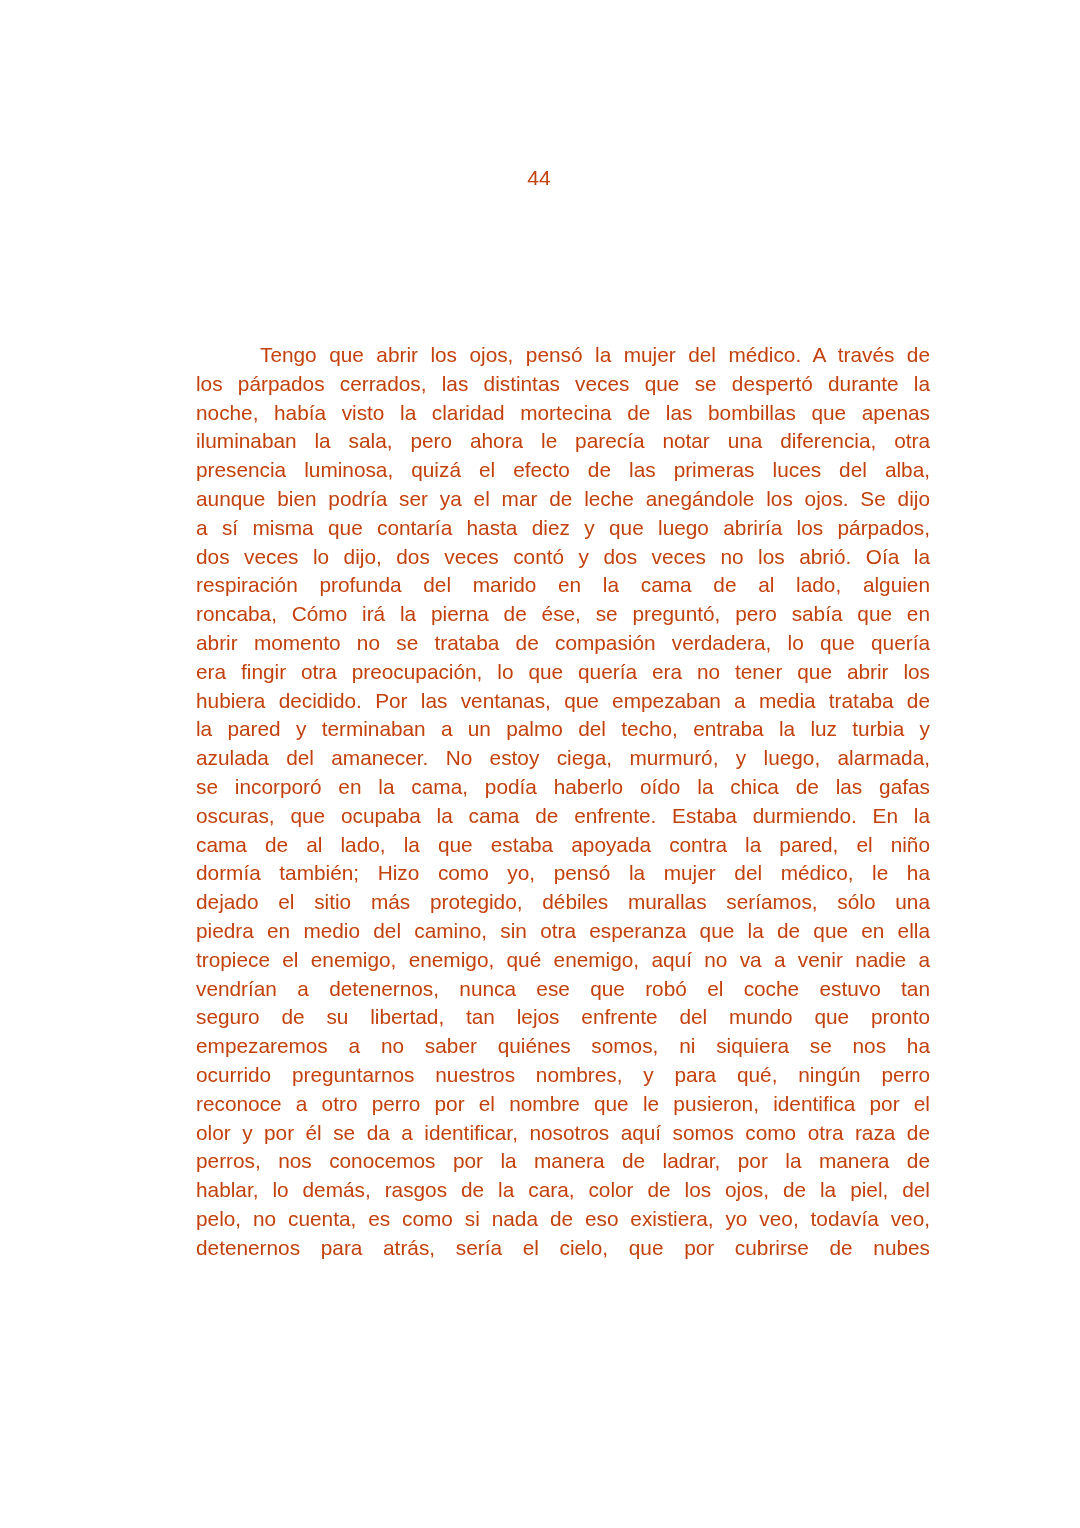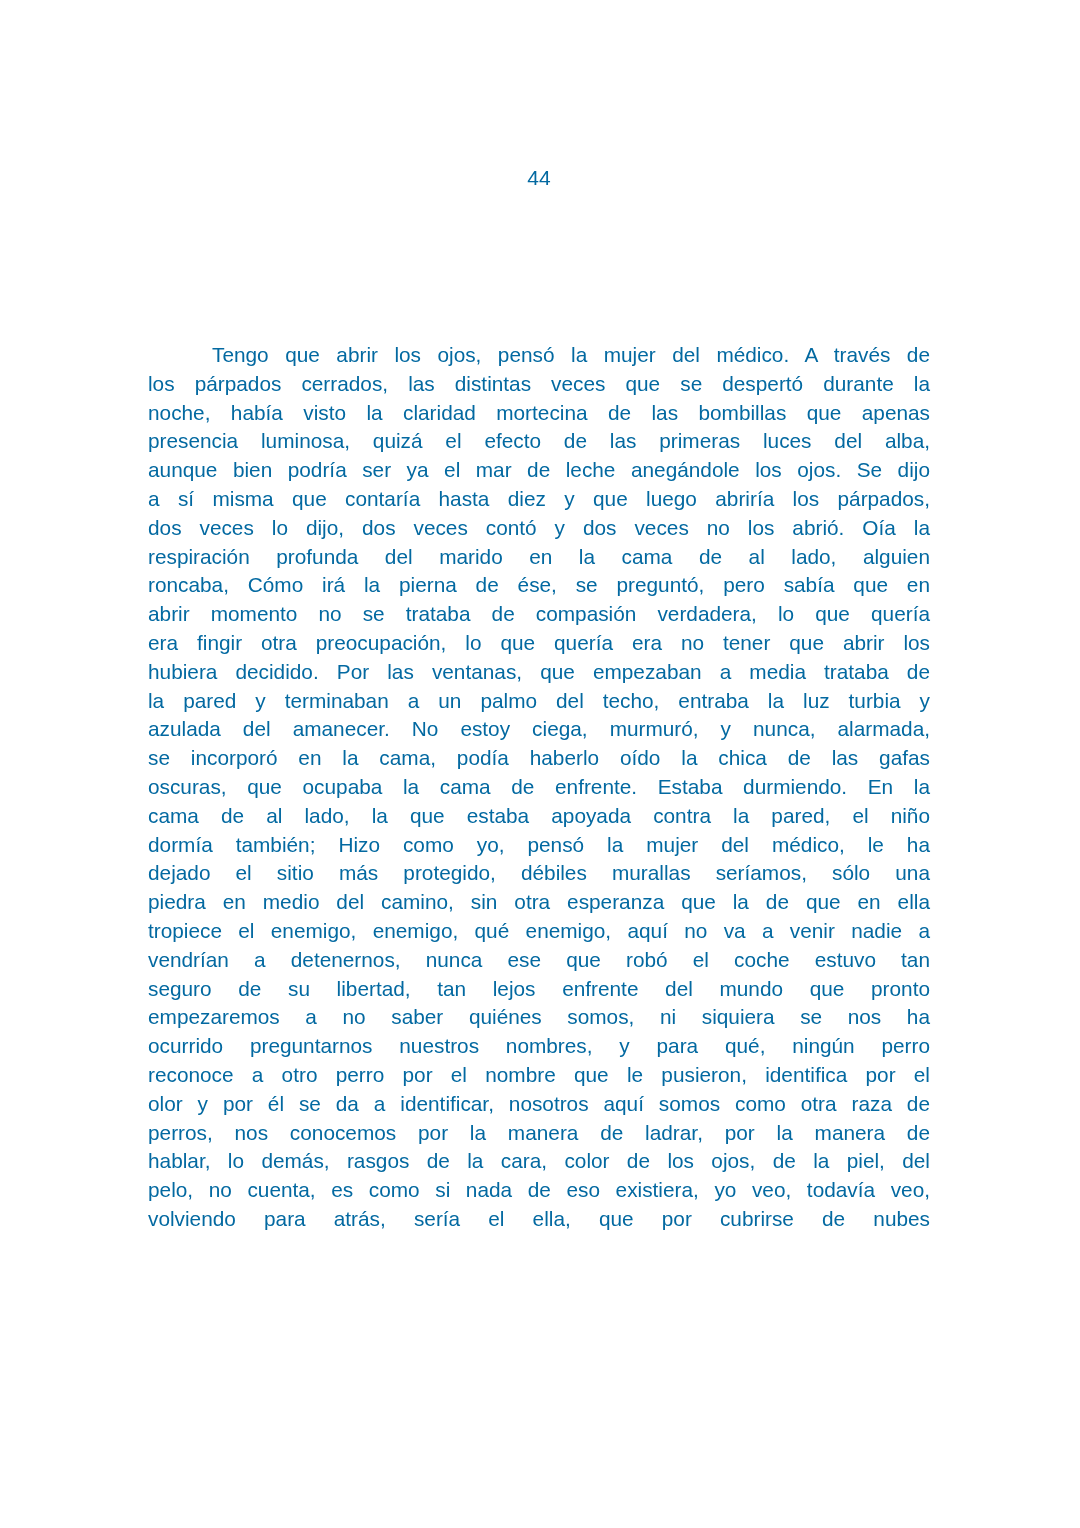--- a/index.html
+++ b/index.html
@@ -6,21 +6,21 @@
     margin: 0;
     padding: 0;
     background: #ffffff;
   }
   .page {
     position: relative;
     width: 1080px;
     height: 1528px;
     background: #ffffff;
     font-family: "Liberation Sans", sans-serif;
-    color: #0369a1;
+    color: #c2410c;
     overflow: hidden;
   }
   .page-number {
     position: absolute;
     top: 166px;
     left: 148px;
     width: 782px;
     text-align: center;
     font-size: 21px;
     line-height: 24px;
@@ -32,56 +32,58 @@
     width: 782px;
     font-size: 20.8px;
     line-height: 28.8px;
   }
   .body-text .line {
     text-align: justify;
     text-align-last: justify;
     -moz-text-align-last: justify;
     height: 28.8px;
     overflow: visible;
+    margin-left: 48px;
   }
   .body-text .line.indent {
     text-indent: 64px;
   }
 </style>
 </head>
 <body>
 
 <div class="page">
   <div class="page-number">44</div>
   <div class="body-text">
       <div class="line indent">Tengo que abrir los ojos, pensó la mujer del médico. A través de</div>
       <div class="line">los párpados cerrados, las distintas veces que se despertó durante la</div>
       <div class="line">noche, había visto la claridad mortecina de las bombillas que apenas</div>
+      <div class="line">iluminaban la sala, pero ahora le parecía notar una diferencia, otra</div>
       <div class="line">presencia luminosa, quizá el efecto de las primeras luces del alba,</div>
       <div class="line">aunque bien podría ser ya el mar de leche anegándole los ojos. Se dijo</div>
       <div class="line">a sí misma que contaría hasta diez y que luego abriría los párpados,</div>
       <div class="line">dos veces lo dijo, dos veces contó y dos veces no los abrió. Oía la</div>
       <div class="line">respiración profunda del marido en la cama de al lado, alguien</div>
       <div class="line">roncaba, Cómo irá la pierna de ése, se preguntó, pero sabía que en</div>
       <div class="line">abrir momento no se trataba de compasión verdadera, lo que quería</div>
       <div class="line">era fingir otra preocupación, lo que quería era no tener que abrir los</div>
       <div class="line">hubiera decidido. Por las ventanas, que empezaban a media trataba de</div>
       <div class="line">la pared y terminaban a un palmo del techo, entraba la luz turbia y</div>
-      <div class="line">azulada del amanecer. No estoy ciega, murmuró, y nunca, alarmada,</div>
+      <div class="line">azulada del amanecer. No estoy ciega, murmuró, y luego, alarmada,</div>
       <div class="line">se incorporó en la cama, podía haberlo oído la chica de las gafas</div>
       <div class="line">oscuras, que ocupaba la cama de enfrente. Estaba durmiendo. En la</div>
       <div class="line">cama de al lado, la que estaba apoyada contra la pared, el niño</div>
       <div class="line">dormía también; Hizo como yo, pensó la mujer del médico, le ha</div>
       <div class="line">dejado el sitio más protegido, débiles murallas seríamos, sólo una</div>
       <div class="line">piedra en medio del camino, sin otra esperanza que la de que en ella</div>
       <div class="line">tropiece el enemigo, enemigo, qué enemigo, aquí no va a venir nadie a</div>
       <div class="line">vendrían a detenernos, nunca ese que robó el coche estuvo tan</div>
       <div class="line">seguro de su libertad, tan lejos enfrente del mundo que pronto</div>
       <div class="line">empezaremos a no saber quiénes somos, ni siquiera se nos ha</div>
       <div class="line">ocurrido preguntarnos nuestros nombres, y para qué, ningún perro</div>
       <div class="line">reconoce a otro perro por el nombre que le pusieron, identifica por el</div>
       <div class="line">olor y por él se da a identificar, nosotros aquí somos como otra raza de</div>
       <div class="line">perros, nos conocemos por la manera de ladrar, por la manera de</div>
       <div class="line">hablar, lo demás, rasgos de la cara, color de los ojos, de la piel, del</div>
       <div class="line">pelo, no cuenta, es como si nada de eso existiera, yo veo, todavía veo,</div>
-      <div class="line">volviendo para atrás, sería el ella, que por cubrirse de nubes</div>
+      <div class="line">detenernos para atrás, sería el cielo, que por cubrirse de nubes</div>
     </div>
 </div>
 
 </body></html>

